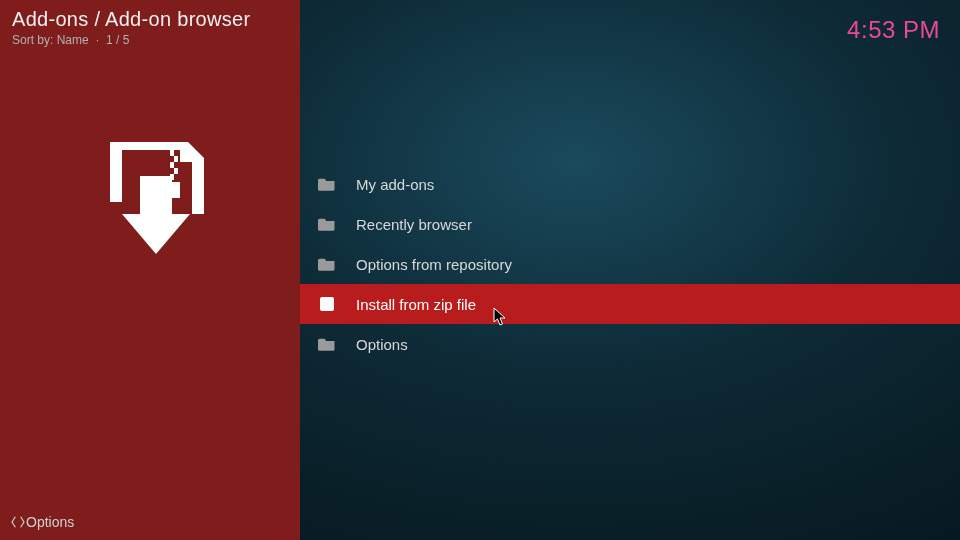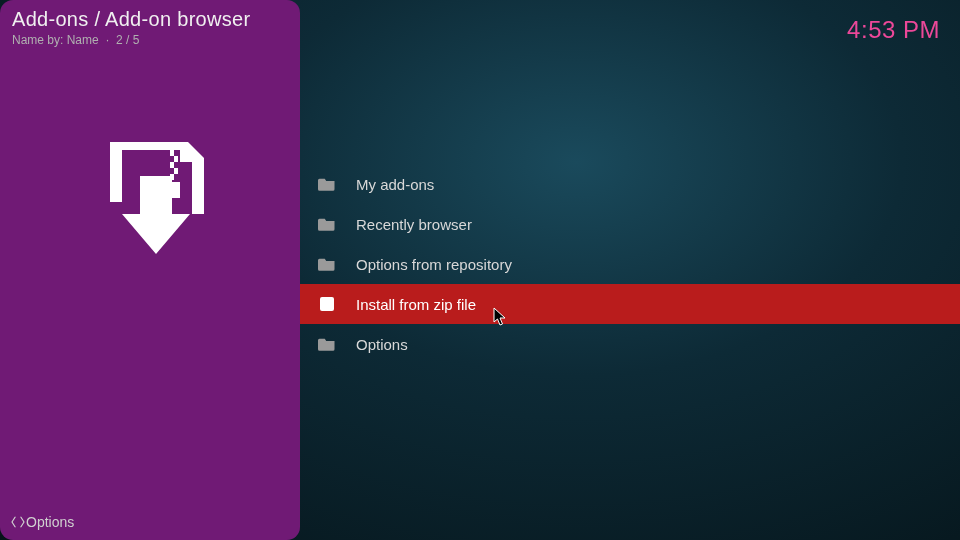--- a/index.html
+++ b/index.html
@@ -11,22 +11,21 @@
       color: #e0e0e0;
       overflow: hidden;
       position: relative;
     }
     .sidebar {
       position: absolute;
       left: 0;
       top: 0;
       width: 300px;
       height: 540px;
-      background: #701a75;
-      border-radius: 13px;
+      background: #7f1d1d;
     }
     .header {
       padding: 8px 12px 4px 12px;
     }
     .breadcrumb {
       font-size: 20px;
       font-weight: 300;
       color: #f0f0f0;
       letter-spacing: 0.3px;
     }
@@ -108,24 +107,24 @@
     }
     .cursor svg { width: 14px; height: 20px; display: block; }
   </style>
 </head>
 <body>
 
 <div class="sidebar">
   <div class="header">
     <div class="breadcrumb">Add-ons / Add-on browser</div>
     <div class="sortline">
-      <span>Name by:</span>
+      <span>Sort by:</span>
       <span>Name</span>
       &nbsp;·&nbsp;
-      <span>2 / 5</span>
+      <span>1 / 5</span>
     </div>
   </div>
 
   <div class="artwork">
     <svg viewBox="0 0 130 120">
       <path fill="#ffffff" d="M28 4 h78 l16 16 v56 h-12 V24 h-12 V12 H40 V64 H28 z"></path>
       <path fill="#ffffff" d="M92 6 h4 v6 h-4 z M88 12 h4 v6 h-4 z M92 18 h4 v6 h-4 z M88 24 h4 v6 h-4 z M92 30 h4 v6 h-4 z M88 36 h4 v6 h-4 z M86 44 h12 v16 h-12 z M89 48 h6 v4 h-6 z"></path>
       <path fill="#ffffff" d="M58 38 h32 v38 h18 L74 116 40 76 h18 z"></path>
     </svg>
   </div>

